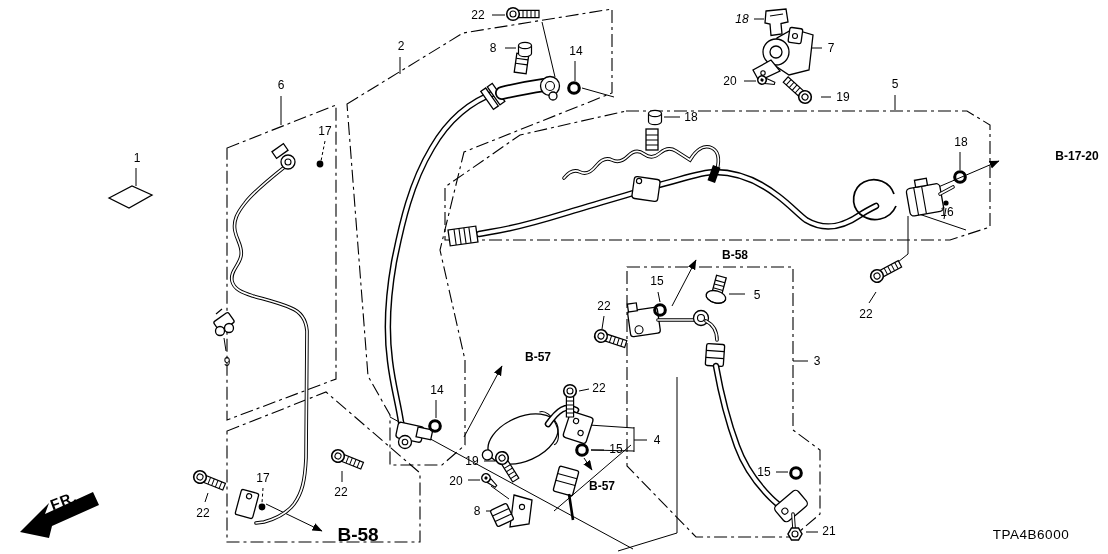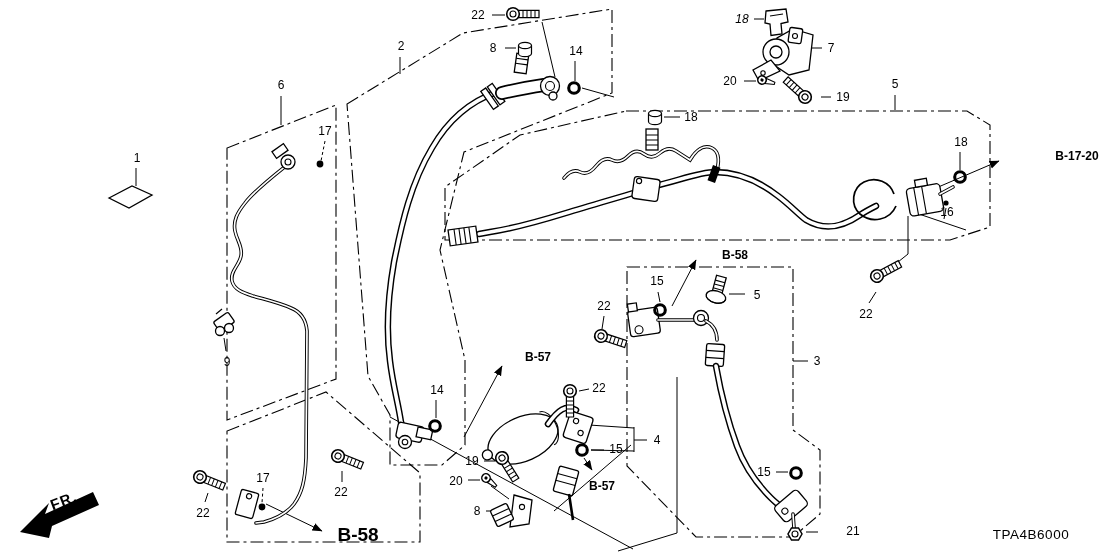--- a/index.html
+++ b/index.html
@@ -327,21 +327,21 @@
       <span class="callout" style="left: 437px; top: 390px;">14</span>
       <span class="callout ref" style="left: 538px; top: 357px;">B-57</span>
       <span class="callout" style="left: 599px; top: 388px;">22</span>
       <span class="callout" style="left: 657px; top: 440px;">4</span>
       <span class="callout" style="left: 616px; top: 449px;">15</span>
       <span class="callout" style="left: 472px; top: 461px;">19</span>
       <span class="callout" style="left: 456px; top: 481px;">20</span>
       <span class="callout" style="left: 477px; top: 511px;">8</span>
       <span class="callout ref" style="left: 602px; top: 486px;">B-57</span>
       <span class="callout" style="left: 764px; top: 472px;">15</span>
-      <span class="callout" style="left: 853px; top: 531px;">21</span>
+      <span class="callout" style="left: 829px; top: 531px;">21</span>
       <span class="callout" style="left: 263px; top: 478px;">17</span>
       <span class="callout" style="left: 203px; top: 513px;">22</span>
       <span class="callout" style="left: 341px; top: 492px;">22</span>
       <span class="callout ref big" style="left: 358px; top: 534px;">B-58</span>
     </div>
 
 <span id="fr-label">FR.</span>
 <span id="diagram-code">TPA4B6000</span>
 
 </div>

